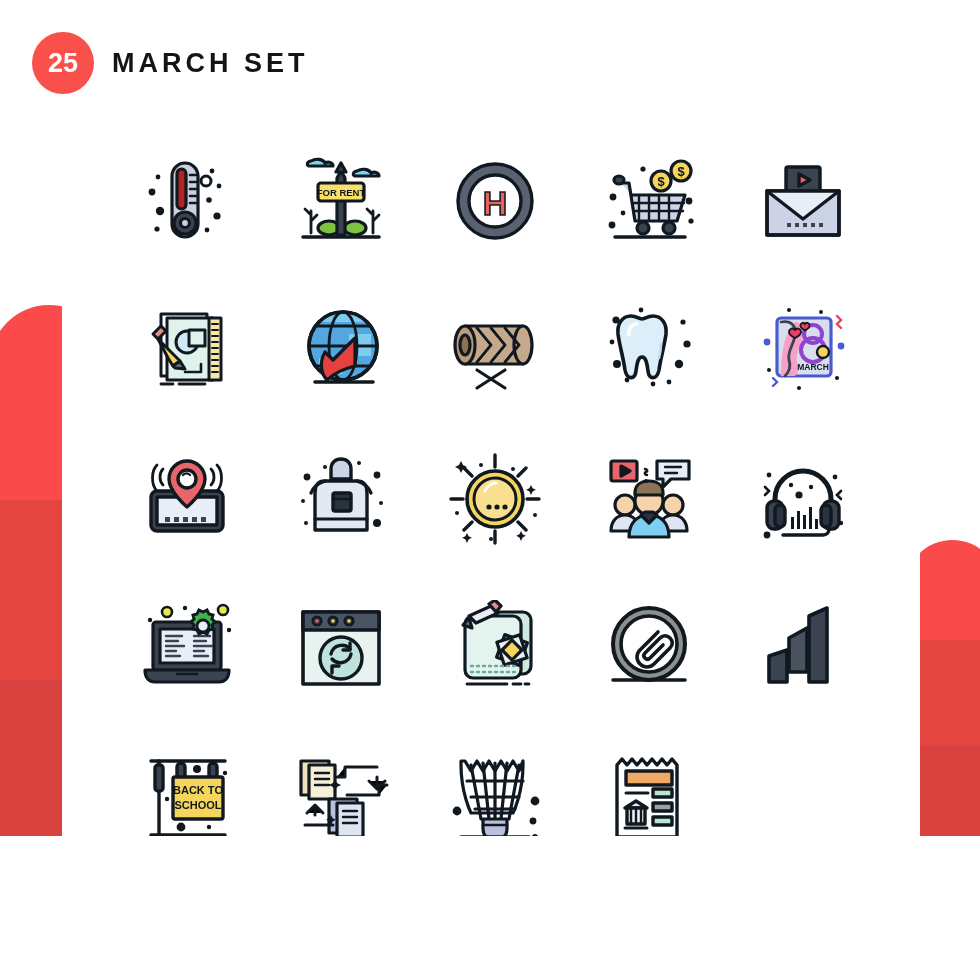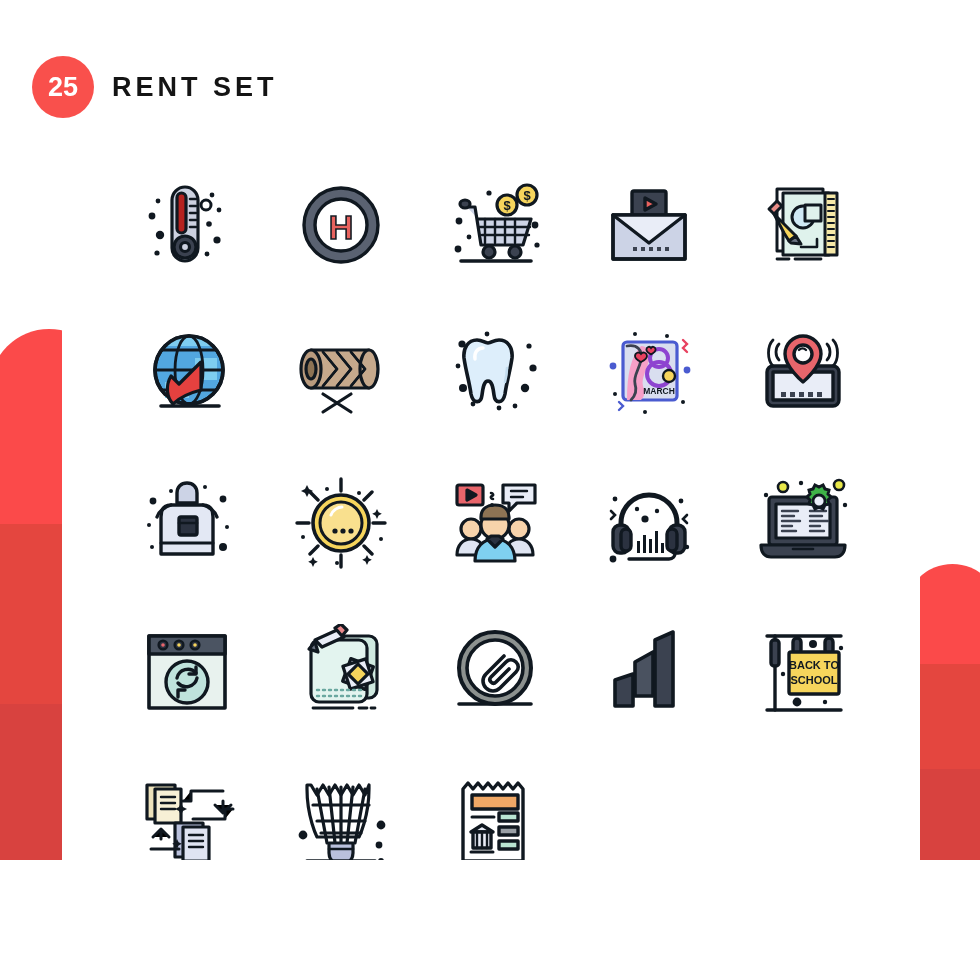--- a/index.html
+++ b/index.html
@@ -3,21 +3,21 @@
 <meta charset="utf-8">
 <style>
   html,body{margin:0;padding:0;}
   body{
     width:980px;height:980px;
     background:#ffffff;
     font-family:"Liberation Sans", sans-serif;
     overflow:hidden;
     position:relative;
   }
-  #stage{position:absolute;inset:0;width:980px;height:836px;overflow:hidden;margin-top:24px;}
+  #stage{position:absolute;inset:0;width:980px;height:836px;overflow:hidden;}
 
   
   .bg-layer{position:absolute;inset:0;}
   .red-base{position:absolute;left:0;top:880px;width:980px;height:100px;background:#d8423f;}
   .red-left{position:absolute;left:-10px;top:305px;width:118px;height:620px;
             background:#fb4a4a;border-top-left-radius:60px;border-top-right-radius:60px;}
   .red-left-mid{position:absolute;left:-10px;top:500px;width:118px;height:425px;background:#e4463f;}
   .red-left-dark{position:absolute;left:-10px;top:680px;width:118px;height:245px;background:#d8423f;}
   .red-right{position:absolute;left:905px;top:540px;width:95px;height:400px;
              background:#fb4a4a;border-top-left-radius:55px;border-top-right-radius:55px;}
@@ -55,21 +55,21 @@
     <div class="red-right-mid"></div>
     <div class="red-right-dark"></div>
   </div>
 
   <div class="card">
 
     <div class="header">
       <div class="badge">
         <span>25</span>
       </div>
-      <div class="title">RENT SET</div>
+      <div class="title">MARCH SET</div>
     </div>
 
     <div class="grid">
 
       <div class="cell">
         <svg width="96" height="96" viewBox="0 0 96 96">
           <g fill="none" stroke="#101820" stroke-width="3.2" stroke-linecap="round" stroke-linejoin="round">
             <rect x="33" y="10" width="26" height="74" rx="13" fill="#ccd1e0"></rect>
             <rect x="38" y="16" width="9" height="40" rx="4.5" fill="#b5221f"></rect>
             <circle cx="46" cy="70" r="11" fill="#3b4250"></circle>
@@ -84,20 +84,38 @@
             <circle cx="73" cy="18" r="2.4"></circle>
               <circle cx="80" cy="33" r="2.4"></circle>
             <circle cx="70" cy="47" r="2.8"></circle>
               <circle cx="78" cy="63" r="3.6"></circle>
             <circle cx="68" cy="77" r="2.4"></circle>
           </g>
           <circle cx="67" cy="28" r="5" fill="none" stroke="#101820" stroke-width="3"></circle>
         </svg>
       </div>
 
+      <div class="cell">
+        <svg width="100" height="96" viewBox="0 0 100 96">
+          <g stroke="#101820" stroke-width="3.2" stroke-linecap="round" stroke-linejoin="round" fill="none">
+            <path d="M12 84h76" stroke-width="3.6"></path>
+            <path d="M20 80c0-12 8-16 14-16" opacity="0"></path>
+            <ellipse cx="38" cy="75" rx="11" ry="7" fill="#7dc242"></ellipse>
+            <ellipse cx="64" cy="75" rx="11" ry="7" fill="#7dc242"></ellipse>
+            <path d="M50 18l4 7v57h-8V25z" fill="#3b4250"></path>
+            <path d="M50 10l5 9h-10z" fill="#3b4250"></path>
+            <rect x="27" y="30" width="46" height="18" rx="3" fill="#f7df6b"></rect>
+            <path d="M20 8c5-3 12-2 14 2 4-2 8 0 8 3H18c-2 0-3-4 2-5z" fill="#7fd4f0"></path>
+            <path d="M66 18c5-3 12-2 14 2 4-2 8 0 8 3H64c-2 0-3-4 2-5z" fill="#7fd4f0"></path>
+            <path d="M20 58v22M20 62l-6-6M20 68l6-6" stroke-width="2.8"></path>
+            <path d="M82 58v22M82 62l-6-6M82 68l6-6" stroke-width="2.8"></path>
+          </g>
+          <text x="50" y="43" text-anchor="middle" font-family="'Liberation Sans',sans-serif" font-size="9.5" font-weight="bold" fill="#101820">FOR RENT</text>
+        </svg>
+      </div>
 
       <div class="cell">
         <svg width="96" height="96" viewBox="0 0 96 96">
           <circle cx="48" cy="48" r="37" fill="#5a6271" stroke="#101820" stroke-width="3.4"></circle>
           <circle cx="48" cy="48" r="26" fill="#ffffff" stroke="#101820" stroke-width="3.4"></circle>
           <text x="48" y="62" text-anchor="middle" font-family="'Liberation Sans',sans-serif" font-size="34" font-weight="bold" fill="#e8625e" stroke="#101820" stroke-width="1.6">H</text>
         </svg>
       </div>
 
       <div class="cell">

